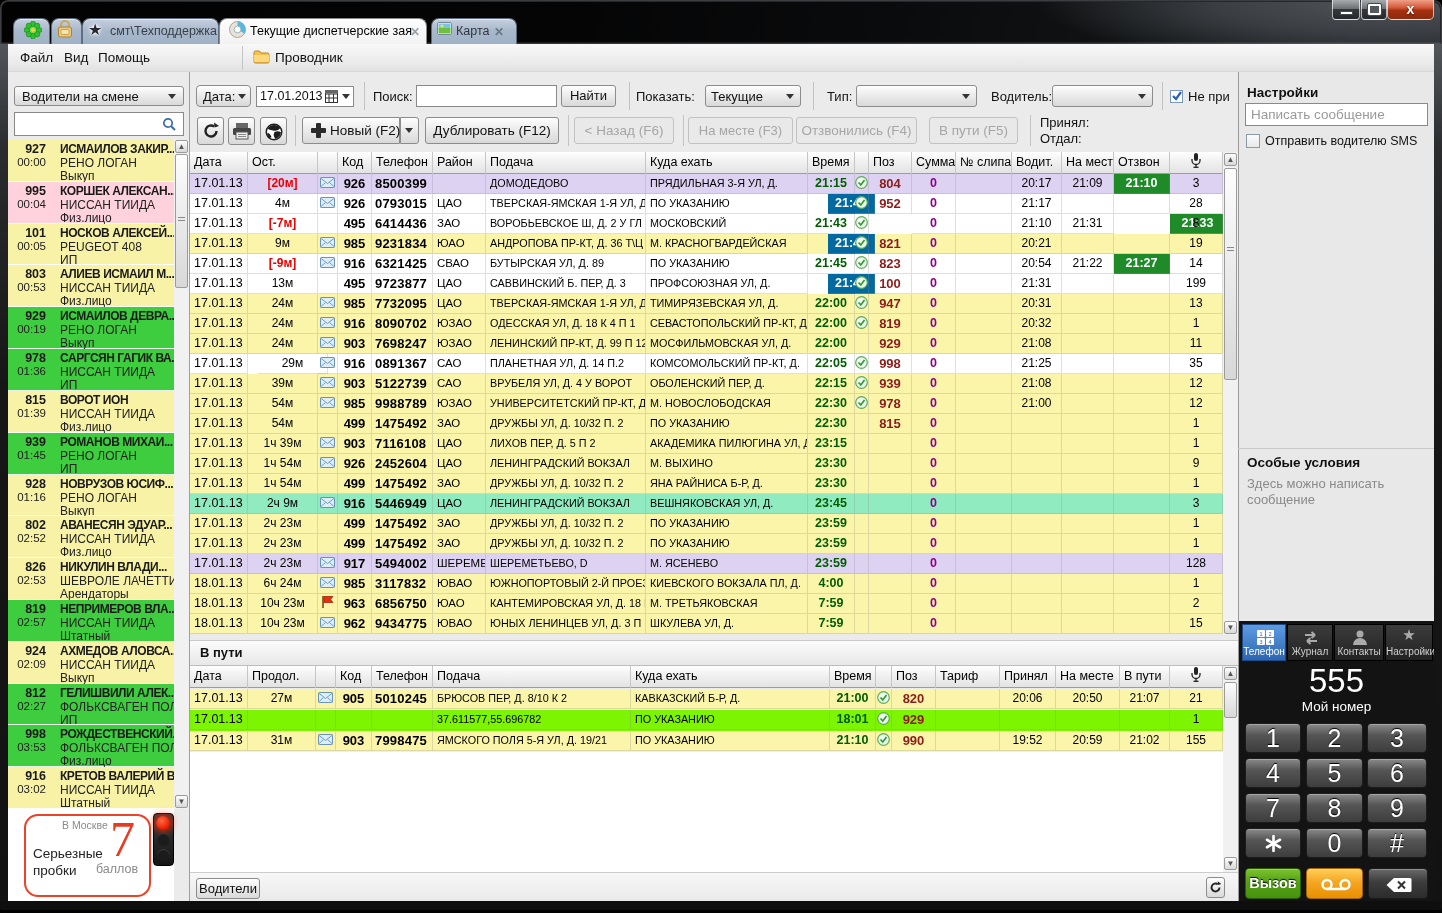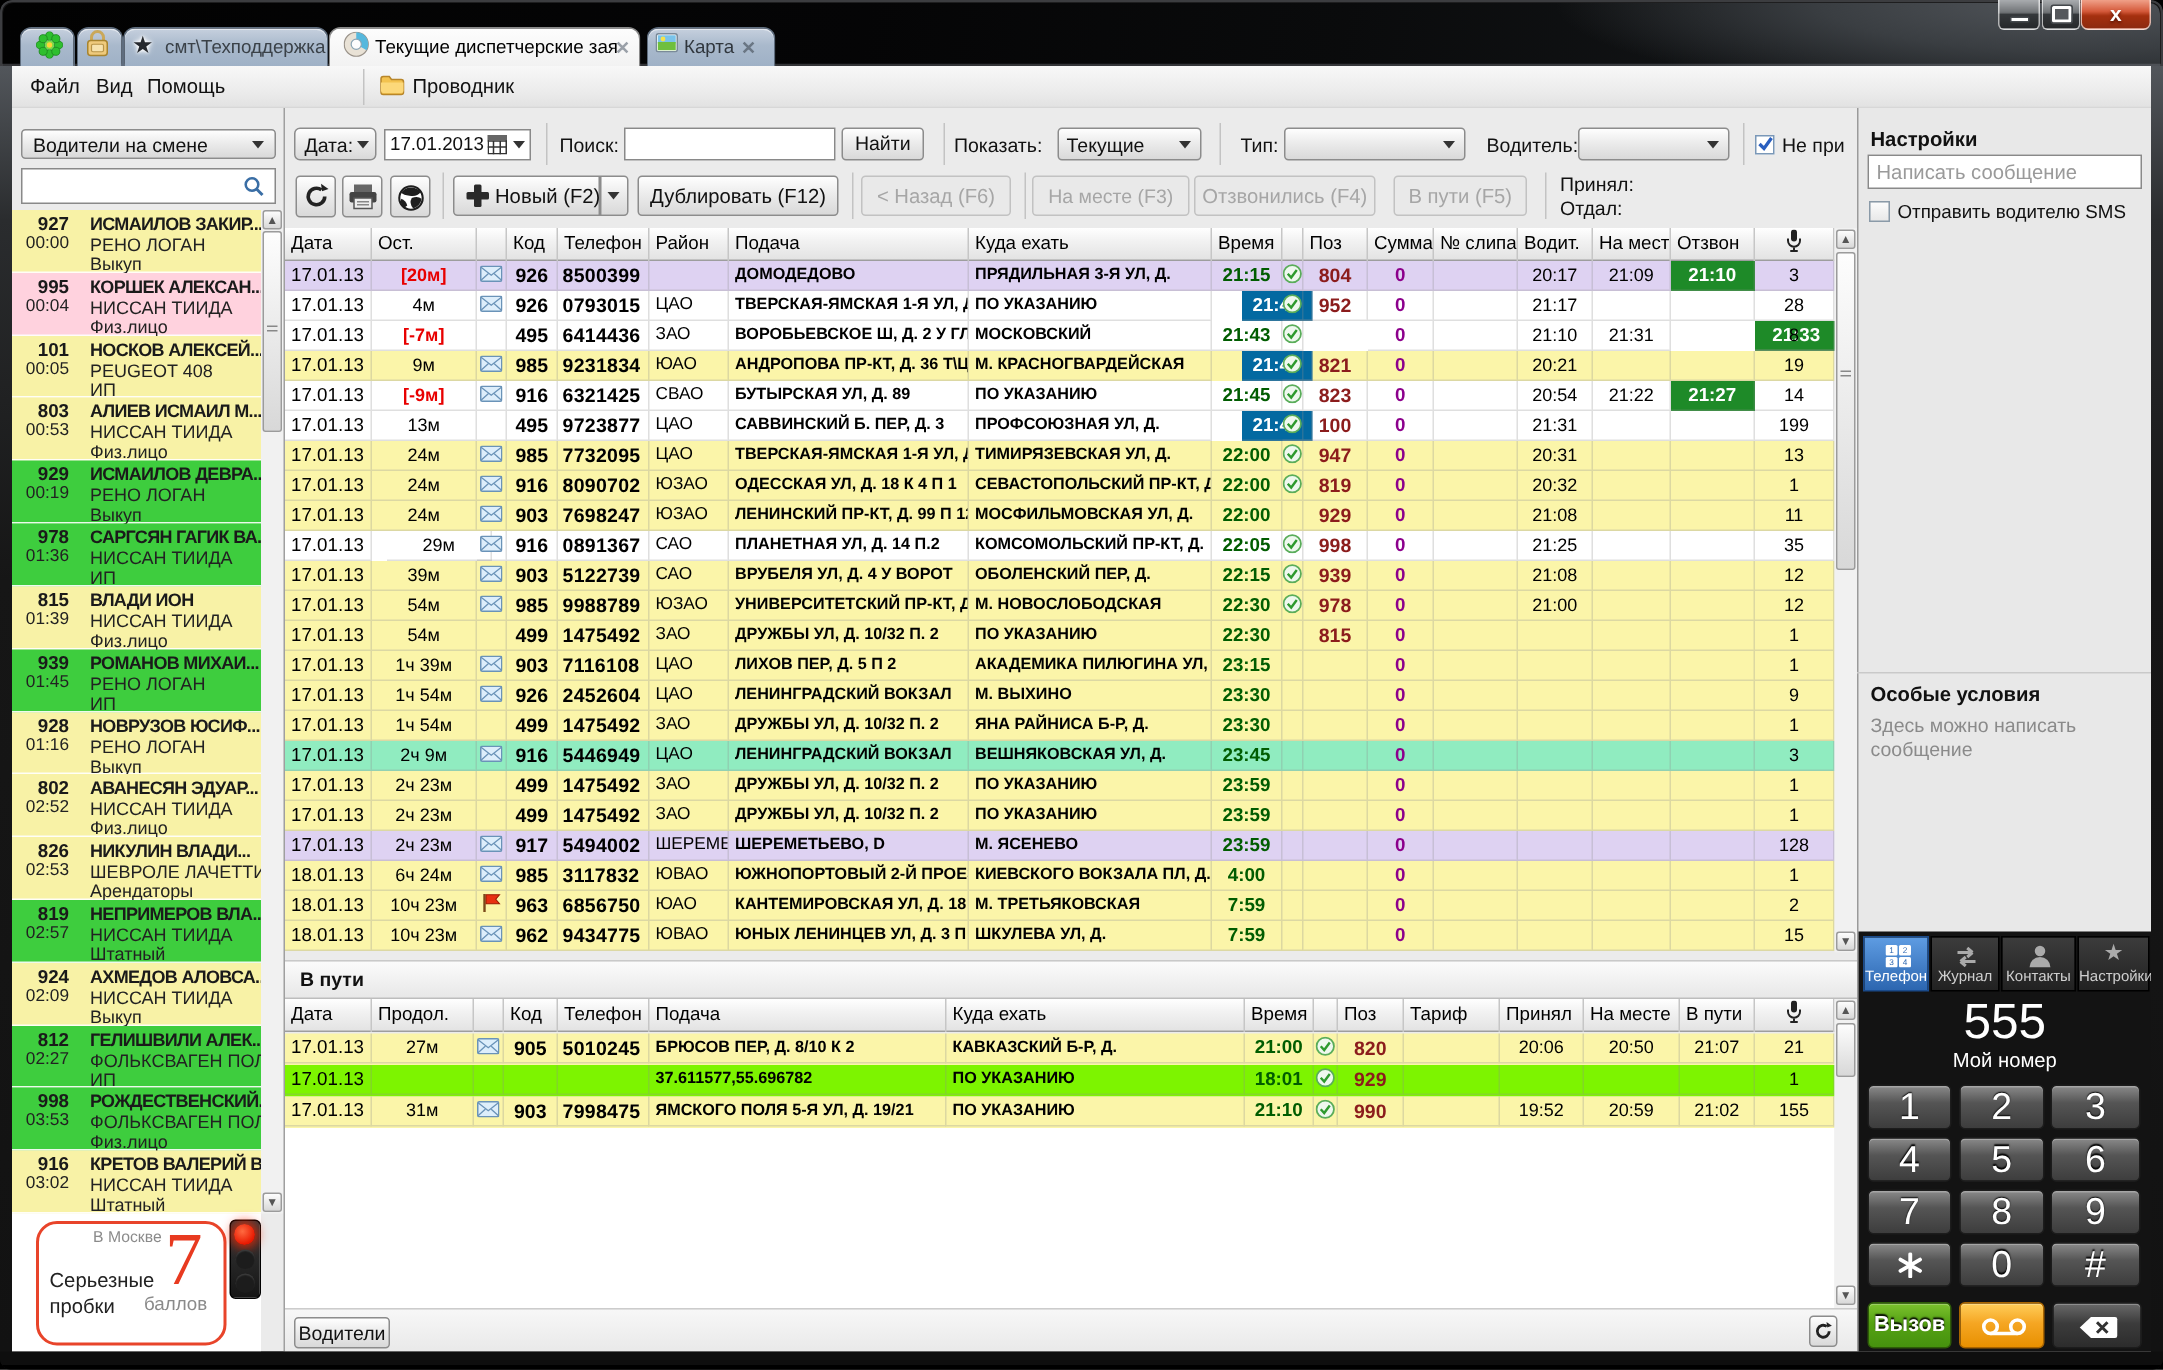--- a/index.html
+++ b/index.html
@@ -24,21 +24,21 @@
 .hdr{position:absolute;left:190px;width:1033px;height:22px;background:linear-gradient(#ffffff,#f2f2f2 40%,#e3e3e3);border-bottom:1px solid #9d9d9d;}
 .hc{position:absolute;top:0;height:22px;line-height:21px;font-size:12.5px;color:#000;border-right:1px solid #c6c6c6;padding-left:4px;white-space:nowrap;overflow:hidden;}
 .row{position:absolute;left:190px;width:1033px;height:20px;}
 .cell{position:absolute;top:0;height:20px;line-height:19px;border-right:1px solid rgba(140,140,140,.28);border-bottom:1px solid rgba(150,150,150,.30);font-size:11.5px;color:#000;white-space:nowrap;overflow:hidden;}
 .dte{padding-left:4px;font-size:12.5px;}
 .ost{text-align:center;font-size:12px;}
 .neg{color:#e80000;font-weight:bold;}
 .kod{font-weight:bold;font-size:13px;text-align:center;}
 .tel{font-weight:bold;font-size:13px;padding-left:3px;letter-spacing:.2px;}
 .ray{padding-left:4px;font-size:11.5px;}
-.pod{padding-left:4px;font-size:10.8px;font-weight:bold;}
+.pod{padding-left:4px;font-size:10.8px;}
 .tim{text-align:center;font-weight:bold;font-size:12.5px;color:#005c00;}
 .timr{background:#0369a1;color:#fff;margin-left:20px;}
 .poz{text-align:center;font-weight:bold;font-size:13px;color:#8b1c1c;}
 .sum{text-align:center;font-weight:bold;font-size:12.5px;color:#8c008c;}
 .ctr{text-align:center;font-size:12px;}
 .otz{background:#1e8a28;color:#fff;text-align:center;font-weight:bold;font-size:12.5px;}
 .drow{position:absolute;left:8px;width:166px;}
 .dl1{position:absolute;top:2px;left:0;width:38px;text-align:right;font-weight:bold;font-size:12.5px;color:#1a1a1a;}
 .dl1n{position:absolute;top:2px;left:52px;font-weight:bold;font-size:12px;letter-spacing:-0.45px;color:#1a1a1a;white-space:nowrap;}
 .dl2{position:absolute;top:16px;left:0px;width:38px;text-align:right;font-size:11.5px;color:#222;}
@@ -163,21 +163,21 @@
     </div>
 <div class="drow" style="top:349px;height:42px;background:#3ecd3e;border-bottom:1px solid rgba(255,255,255,.9);">
       <span class="dl1">978</span>
       <span class="dl1n">САРГСЯН ГАГИК ВА...</span>
       <span class="dl2">01:36</span>
       <span class="dl2n">НИССАН ТИИДА</span>
       <span class="dl3">ИП</span>
     </div>
 <div class="drow" style="top:391px;height:42px;background:#f8f2a6;border-bottom:1px solid rgba(255,255,255,.9);">
       <span class="dl1">815</span>
-      <span class="dl1n">ВЛАДИ ИОН</span>
+      <span class="dl1n">ВОРОТ ИОН</span>
       <span class="dl2">01:39</span>
       <span class="dl2n">НИССАН ТИИДА</span>
       <span class="dl3">Физ.лицо</span>
     </div>
 <div class="drow" style="top:433px;height:42px;background:#3ecd3e;border-bottom:1px solid rgba(255,255,255,.9);">
       <span class="dl1">939</span>
       <span class="dl1n">РОМАНОВ МИХАИ...</span>
       <span class="dl2">01:45</span>
       <span class="dl2n">РЕНО ЛОГАН</span>
       <span class="dl3">ИП</span>

